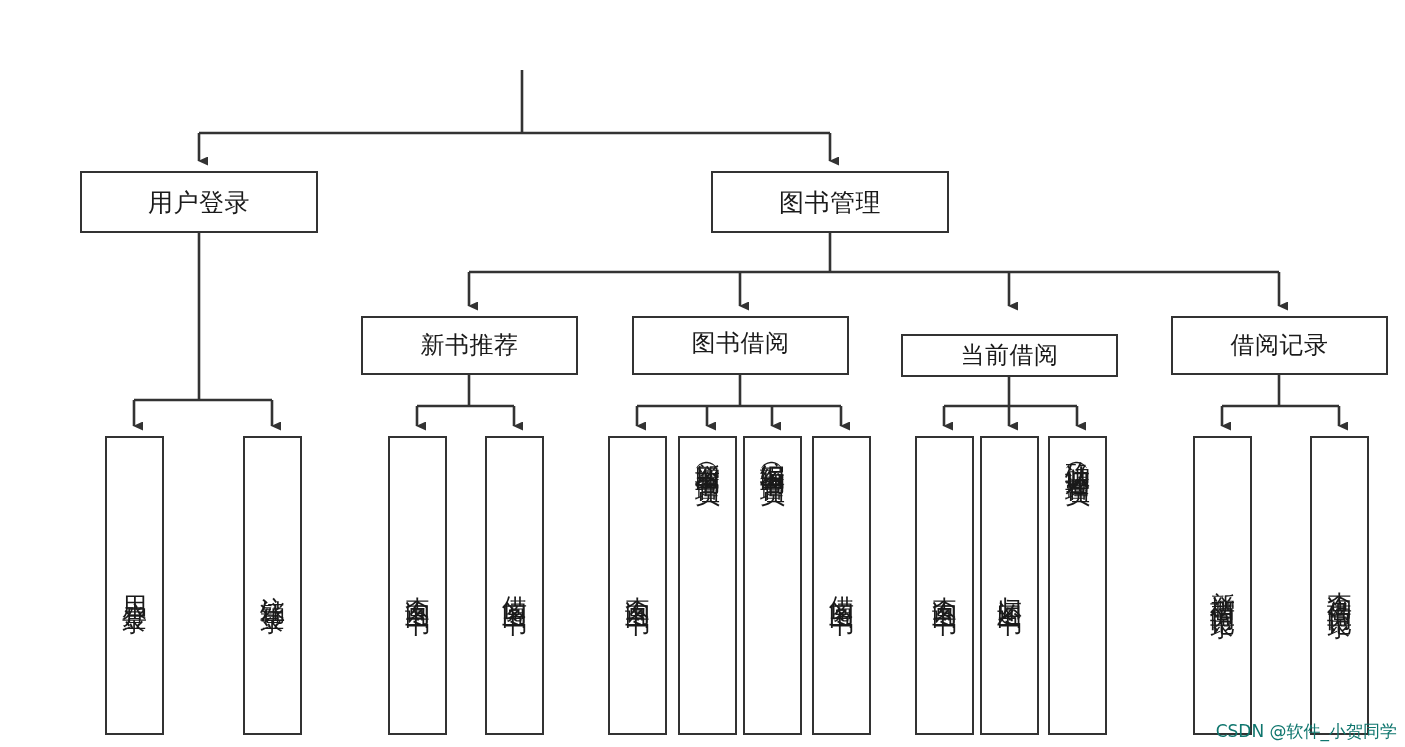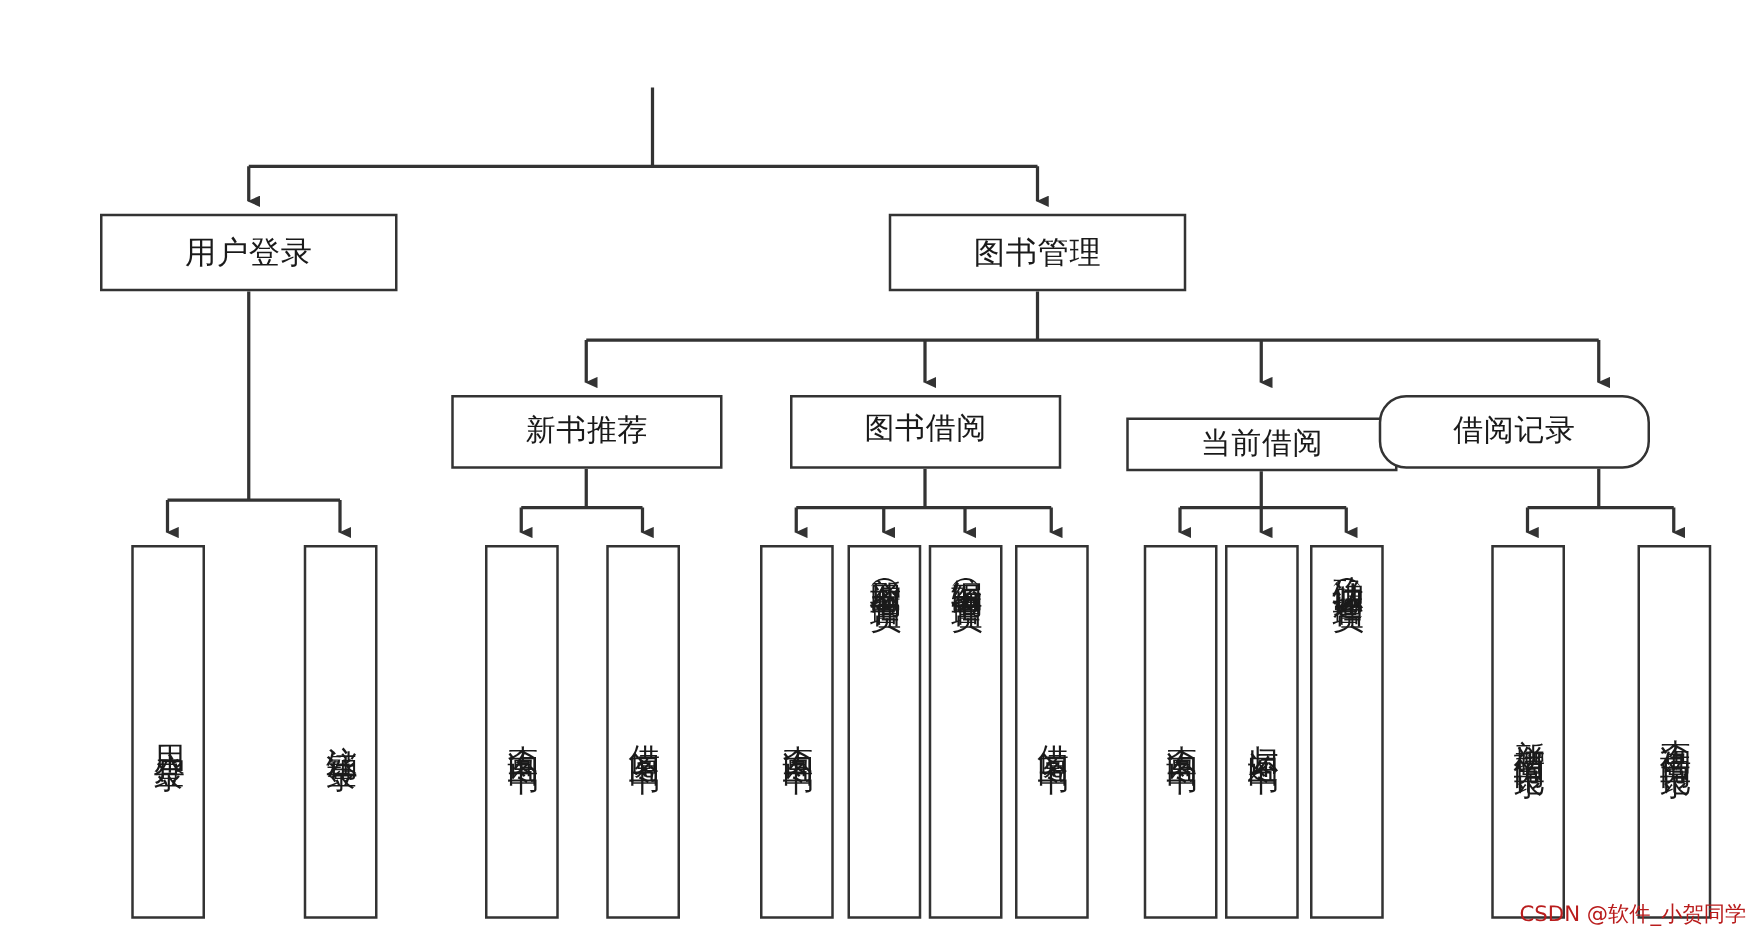--- a/index.html
+++ b/index.html
@@ -72,21 +72,21 @@
     align-items: flex-start;
   }
   .node-v.node-v-long .node-label {
     letter-spacing: 3px;
   }
   #watermark {
     position: absolute;
     right: 8px;
     bottom: 4px;
     font-size: 17px;
-    color: #b91c1c;
+    color: #0f766e;
     white-space: nowrap;
     z-index: 5;
     font-family: "DejaVu Sans", "Liberation Sans", sans-serif;
   }
 </style>
 </head>
 <body>
 
 <div id="diagram-canvas">
 
@@ -155,21 +155,21 @@
   </div>
 
   <div class="node-box node-h node-l2" style="left:632px; top:316px; width:217px; height:59px;font-family:Liberation Mono, monospace;">
     <span class="node-label">图书借阅</span>
   </div>
 
   <div class="node-box node-h node-l2" style="left:901px; top:316px; width:217px; height:43px;margin-top:18px;">
     <span class="node-label">当前借阅</span>
   </div>
 
-  <div class="node-box node-h node-l2" style="left:1103px; top:316px; width:217px; height:59px;border-radius:22px;">
+  <div class="node-box node-h node-l2" style="left:1171px; top:316px; width:217px; height:59px;">
     <span class="node-label">借阅记录</span>
   </div>
 
   <div class="node-box node-v" style="left:105px; top:436px; width:59px; height:299px;">
     <span class="node-label">用户登录</span>
   </div>
 
   <div class="node-box node-v" style="left:243px; top:436px; width:59px; height:299px;">
     <span class="node-label">注销登录</span>
   </div>

